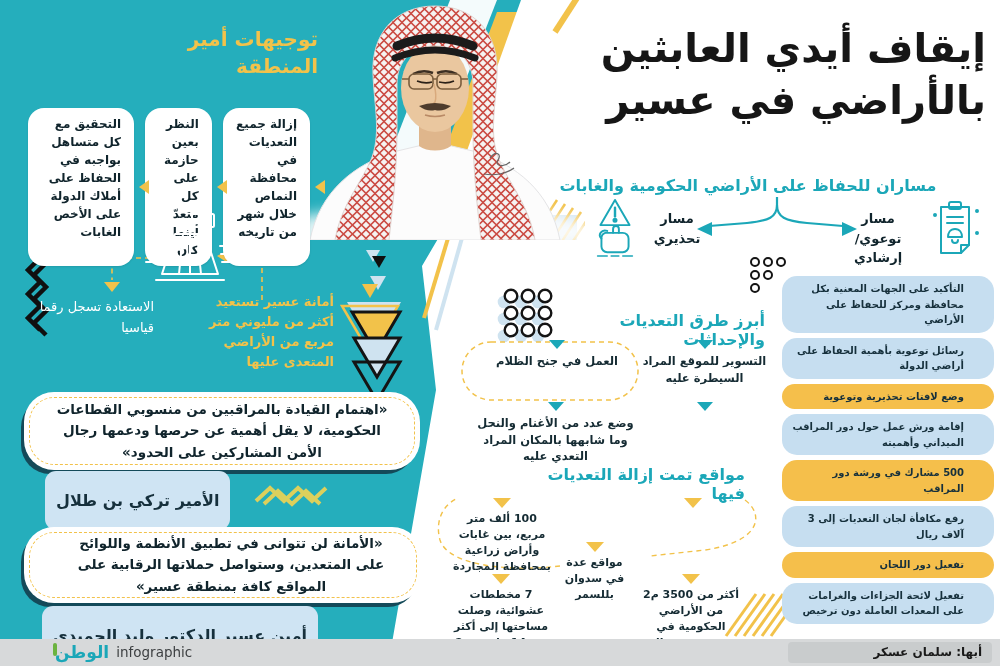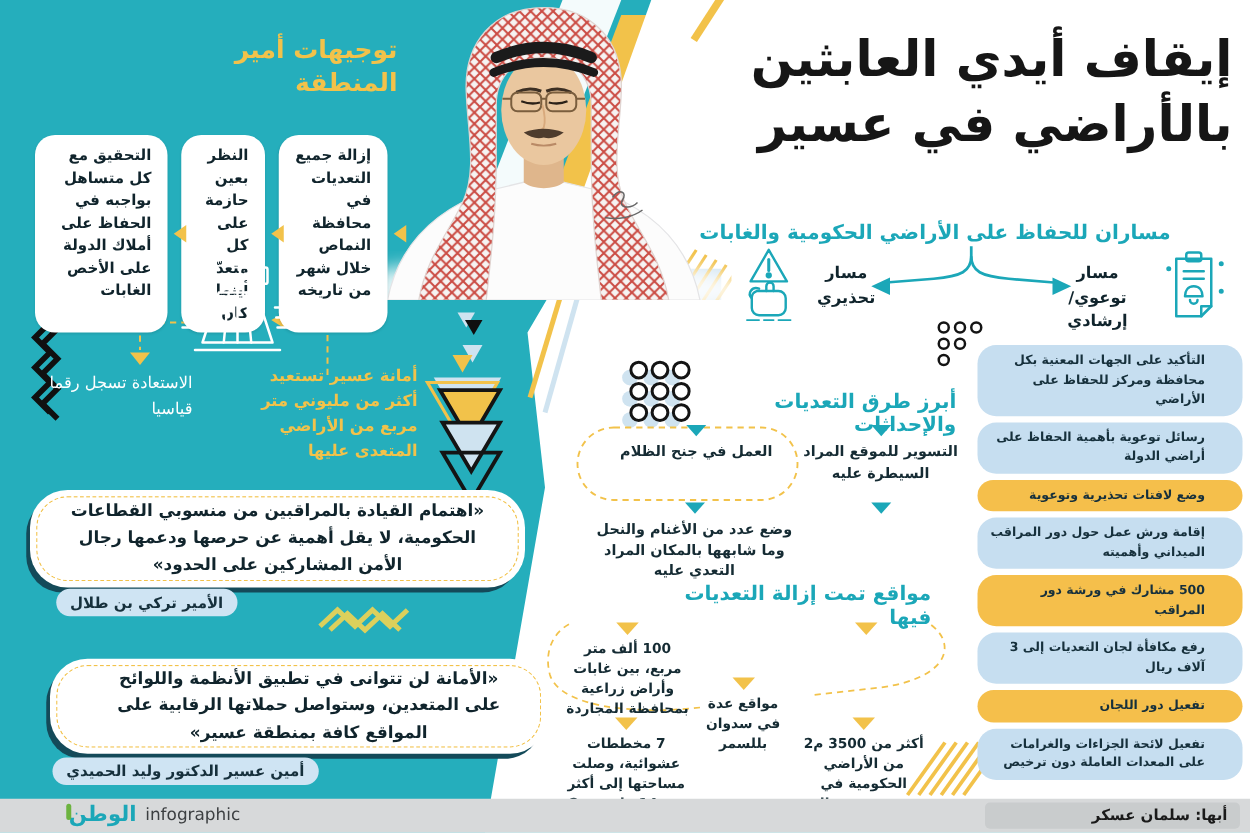--- a/index.html
+++ b/index.html
@@ -80,23 +80,23 @@
   .stat-text{position:absolute;top:292px;left:196px;width:138px;text-align:right;
     color:#F2C24A;font-size:13px;font-weight:bold;line-height:1.55;z-index:3;}
   
   .quote-card{position:absolute;background:#fff;border-radius:30px;
     display:flex;align-items:center;justify-content:center;text-align:center;
     font-weight:bold;color:#10242C;z-index:3;box-shadow:-4px 5px 0 -1px #144A59;
     padding:8px 26px;box-sizing:border-box;}
   .quote-card::before{content:"";position:absolute;inset:5px;border:1.6px dashed #F2C24A;
     border-radius:25px;pointer-events:none;}
   .quote-1{top:392px;left:24px;width:396px;height:78px;font-size:13.5px;line-height:1.6;}
-  .quote-2{top:527px;left:40px;width:398px;height:76px;font-size:13.5px;line-height:1.6;padding-left:42px;}
-  .quote-author{position:absolute;background:#CFE4F3;border-radius:11px;padding:4px 11px;
-    font-size:12px;font-weight:bold;color:#16303C;z-index:3;white-space:nowrap;}
+  .quote-2{top:527px;left:24px;width:398px;height:76px;font-size:13.5px;line-height:1.6;padding-left:42px;}
+  .quote-author{position:absolute;background:#CFE4F3;border-radius:11px;padding:20px 11px;
+    font-size:16px;font-weight:bold;color:#16303C;z-index:3;white-space:nowrap;}
   .author-1{top:471px;left:45px;}
   .author-2{top:606px;left:42px;}
   
   .footer-strip{position:absolute;left:0;right:0;bottom:0;height:27px;background:#D7D9DA;z-index:4;}
   .footer-brand{position:absolute;bottom:3px;left:55px;direction:ltr;display:flex;
     align-items:center;gap:7px;z-index:5;}
   .brand-ar{position:relative;color:#1BA7B8;font-size:17px;font-weight:bold;line-height:21px;}
   .brand-ar::after{content:"";position:absolute;left:-2px;top:1px;width:4px;height:13px;
     background:#6CB33F;border-radius:2px;}
   .brand-suffix{color:#3C3F41;font-size:13.5px;line-height:21px;}

